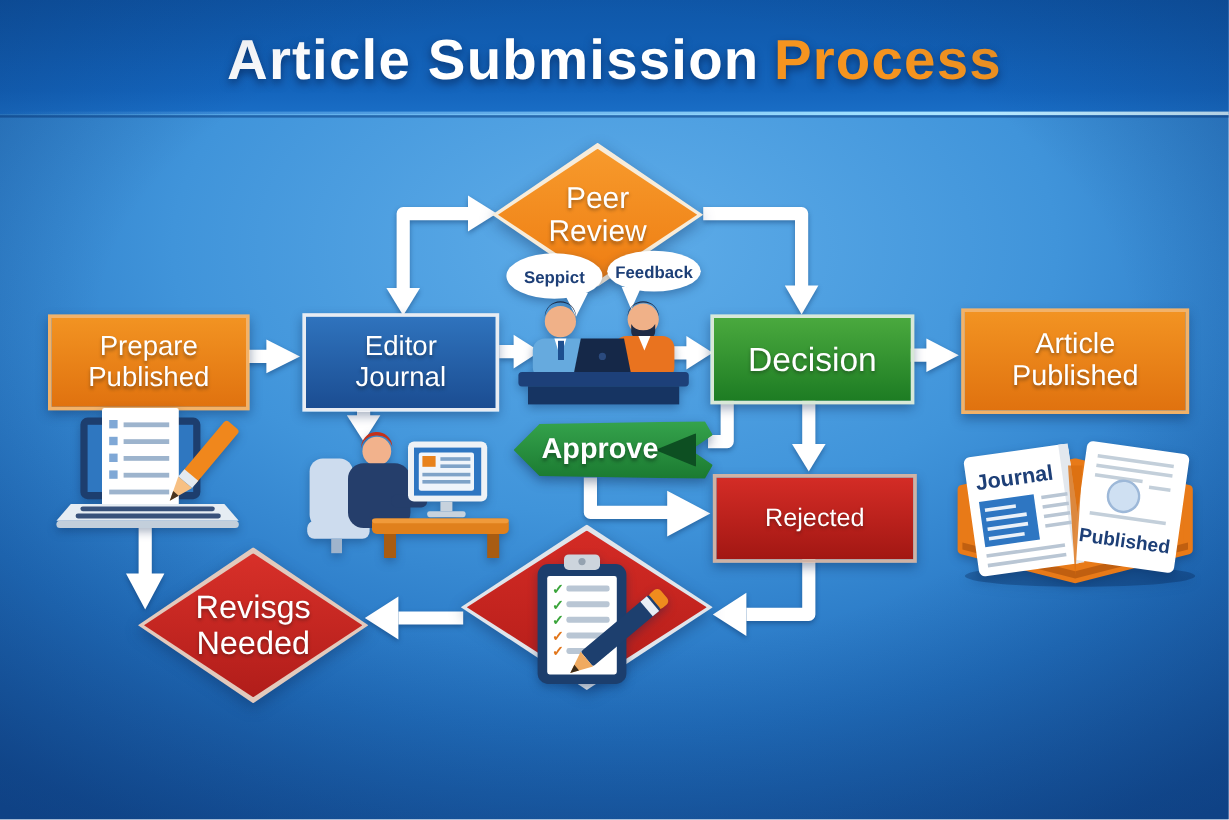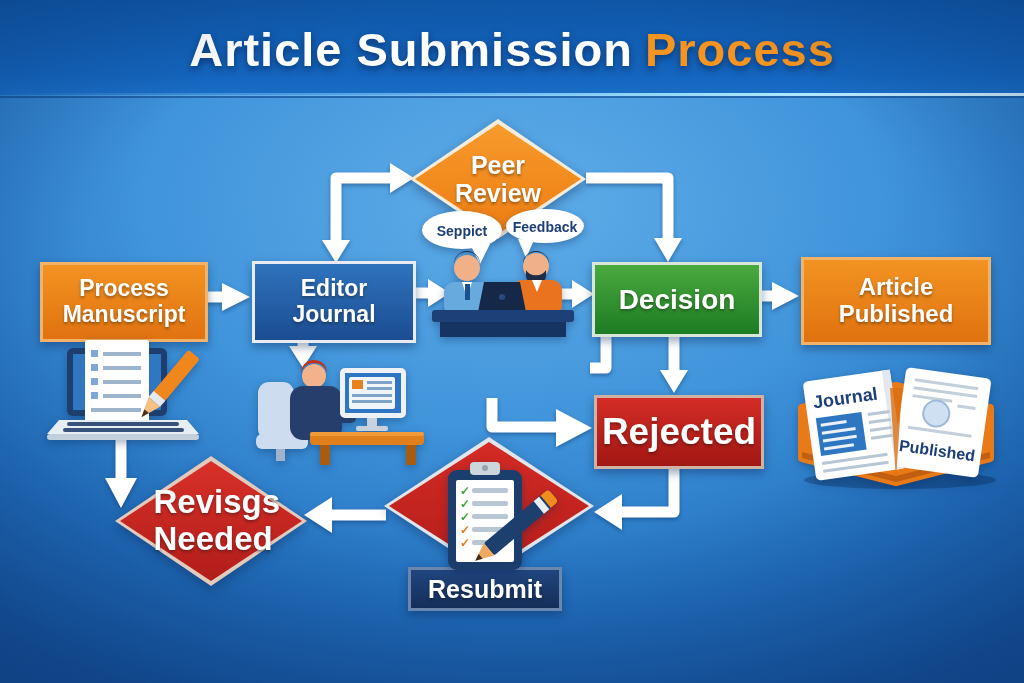--- a/index.html
+++ b/index.html
@@ -17,21 +17,21 @@
   .title .accent{color:#f5941f;margin-left:12px;}
   .divider-bright{position:absolute;left:0;top:93px;width:1024px;height:3px;
     background:linear-gradient(90deg, rgba(130,200,255,0) 0%, rgba(140,210,255,.55) 35%, #9fe0ff 70%, #d6f3ff 100%);}
   .divider-dark{position:absolute;left:0;top:96px;width:1024px;height:2px;background:rgba(8,60,130,.55);}
   
   svg.arrows{position:absolute;left:0;top:0;filter:drop-shadow(0 2px 2px rgba(5,35,80,.4));}
   svg.illu{position:absolute;filter:drop-shadow(0 3px 4px rgba(5,35,80,.35));}
   
   .node{position:absolute;display:flex;align-items:center;justify-content:center;text-align:center;
     box-shadow:0 4px 9px rgba(8,35,80,.4);}
-  .node-label{font-weight:700;color:#ffffff;text-shadow:0 2px 3px rgba(20,20,20,.4);line-height:1.12;}
+  .node-label{font-weight:400;color:#ffffff;text-shadow:0 2px 3px rgba(20,20,20,.4);line-height:1.12;}
   .box-orange{background:linear-gradient(180deg,#f29322,#e0720f);border:3px solid #f2b269;}
   .box-blue{background:linear-gradient(180deg,#2f73bd,#1b4d92);border:3px solid #e8ecf2;}
   .box-green{background:linear-gradient(180deg,#4aa93e,#1d7c23);border:3px solid #d8e8d8;}
   .box-red{background:linear-gradient(180deg,#d42c26,#a21713);border:3px solid #cfb2a4;}
   .box-navy{background:linear-gradient(180deg,#20457e,#142e59);border:3px solid #6c87ae;}
   
   .diamond{position:absolute;filter:drop-shadow(0 4px 6px rgba(8,35,80,.4));}
   .d-shape{position:absolute;clip-path:polygon(50% 0,100% 50%,50% 100%,0 50%);}
   .d-outer{inset:0;}
   .d-inner{inset:5px;}
@@ -86,21 +86,21 @@
       <polygon points="660,370 674,393 688,370"></polygon>
       <polygon points="289,346 303,368 317,346"></polygon>
       <polygon points="556,409 592,428 556,447"></polygon>
       <polygon points="622,494 594,512 622,530"></polygon>
       <polygon points="332,497 304,515 332,533"></polygon>
       <polygon points="105,478 121,508 137,478"></polygon>
     </g>
   </svg>
 
   <div class="node box-orange" style="left:40px;top:262px;width:162px;height:74px">
-    <span class="node-label" style="font-size:23px;max-width:125px">Process Manuscript</span>
+    <span class="node-label" style="font-size:23px;max-width:125px">Prepare Published</span>
   </div>
 
   <div class="node box-blue" style="left:252px;top:261px;width:158px;height:76px">
     <span class="node-label" style="font-size:23px;max-width:100px">Editor Journal</span>
   </div>
 
   <div class="diamond" style="left:410px;top:119px;width:176px;height:120px">
     <div class="d-shape d-outer" style="background:#f7ecda"></div>
     <div class="d-shape d-inner" style="background:linear-gradient(180deg,#f79a2c,#ee7d12)"></div>
     <div class="d-label">
@@ -109,41 +109,43 @@
   </div>
 
   <div class="node box-orange" style="left:801px;top:257px;width:184px;height:82px">
     <span class="node-label" style="font-size:24px;max-width:130px">Article Published</span>
   </div>
 
   <div class="node box-green" style="left:592px;top:262px;width:164px;height:69px">
     <span class="node-label" style="font-size:28px">Decision</span>
   </div>
 
+  <div class="approve">
+    <div class="approve-shape"></div>
+    <div class="approve-head"></div>
+    <div class="approve-label">Approve</div>
+  </div>
 
   <div class="node box-red" style="left:594px;top:395px;width:164px;height:68px">
-    <span class="node-label" style="font-size:37px">Rejected</span>
+    <span class="node-label" style="font-size:21px">Rejected</span>
   </div>
 
   <div class="diamond" style="left:115px;top:456px;width:192px;height:130px">
     <div class="d-shape d-outer" style="background:#e2cabd"></div>
     <div class="d-shape d-inner" style="background:linear-gradient(180deg,#d83029,#b11d1a)"></div>
     <div class="d-label">
-        <span class="node-label" style="font-size:33px;max-width:115px">Revisgs Needed</span>
+        <span class="node-label" style="font-size:27px;max-width:115px">Revisgs Needed</span>
       </div>
   </div>
 
   <div class="diamond" style="left:384px;top:437px;width:210px;height:138px">
     <div class="d-shape d-outer" style="background:#e0e5eb"></div>
     <div class="d-shape d-inner" style="background:linear-gradient(180deg,#d42b25,#b31d19)"></div>
   </div>
 
-  <div class="node box-navy" style="left:408px;top:567px;width:148px;height:38px">
-    <span class="node-label" style="font-size:25px">Resubmit</span>
-  </div>
 
   <svg class="illu" style="left:45px;top:338px" width="160" height="104" viewBox="0 0 160 104">
     <rect x="22" y="10" width="100" height="68" rx="6" fill="#1d3e6e"></rect>
     <rect x="28" y="16" width="88" height="56" fill="#2f77c0"></rect>
     <g>
       <rect x="40" y="2" width="64" height="84" rx="2" fill="#ffffff"></rect>
       <g fill="#7fa8d6">
         <rect x="46" y="12" width="7" height="7"></rect>
           <rect x="46" y="26" width="7" height="7"></rect>
         <rect x="46" y="40" width="7" height="7"></rect>

